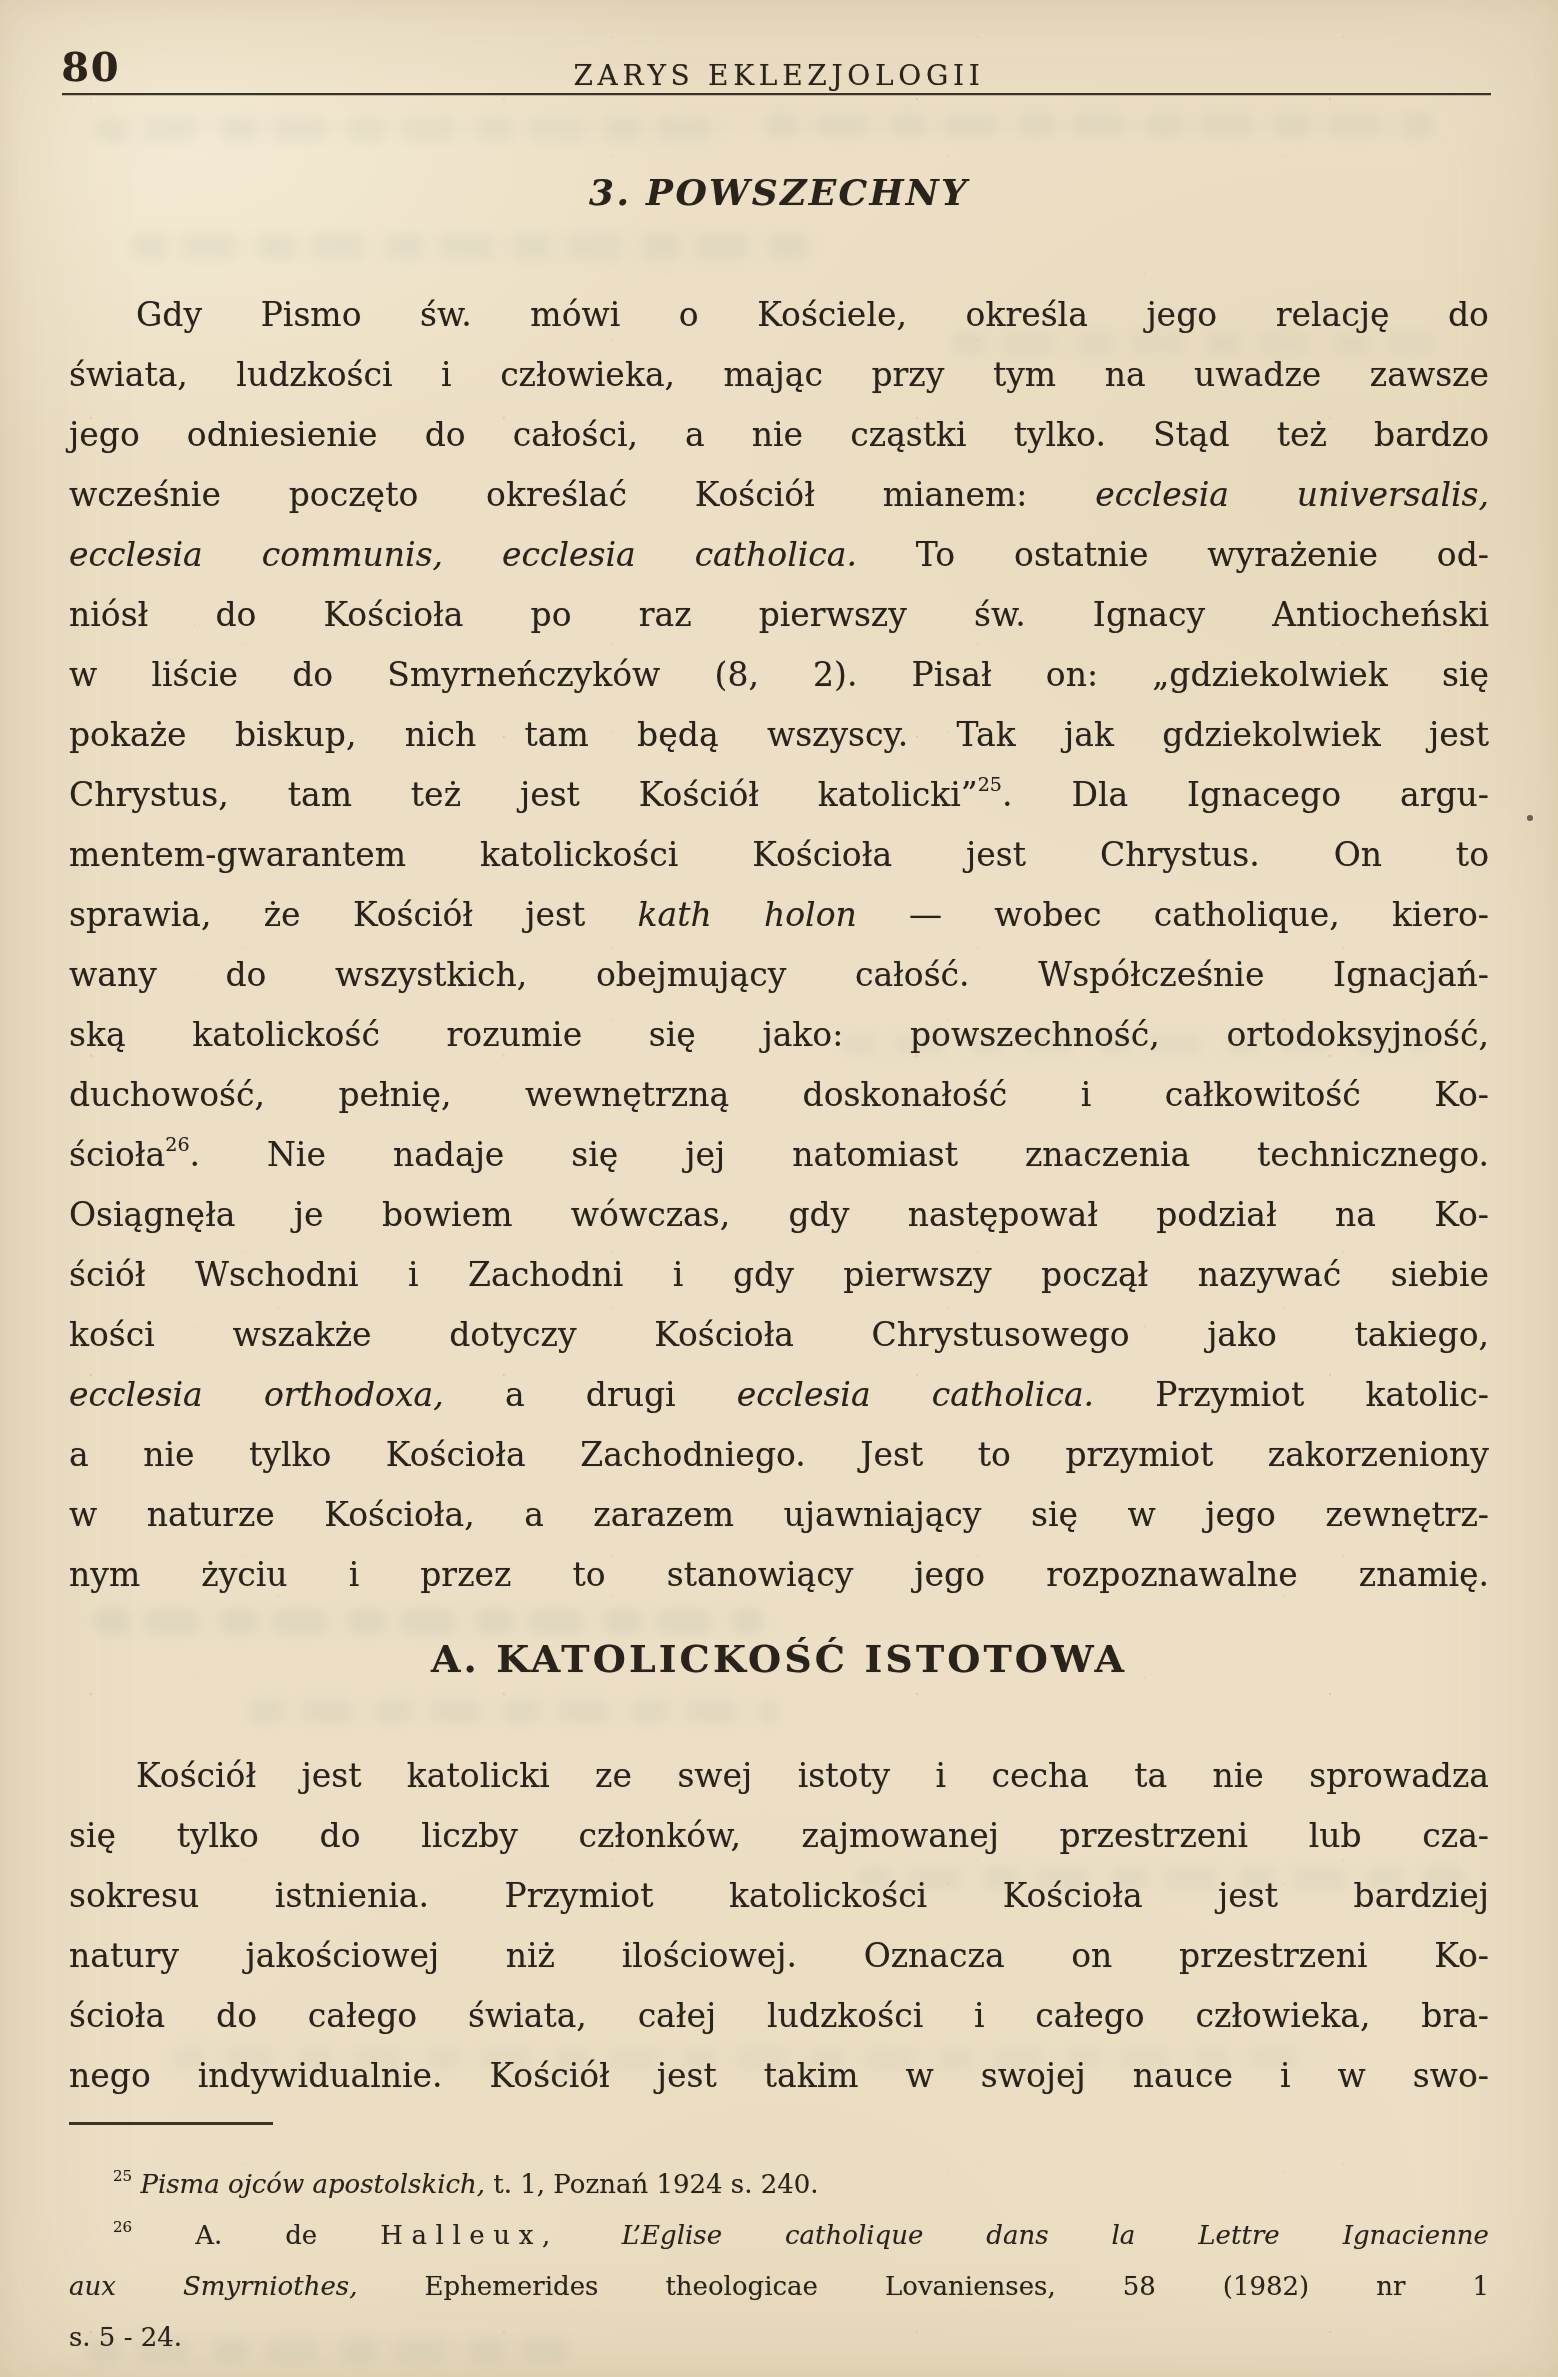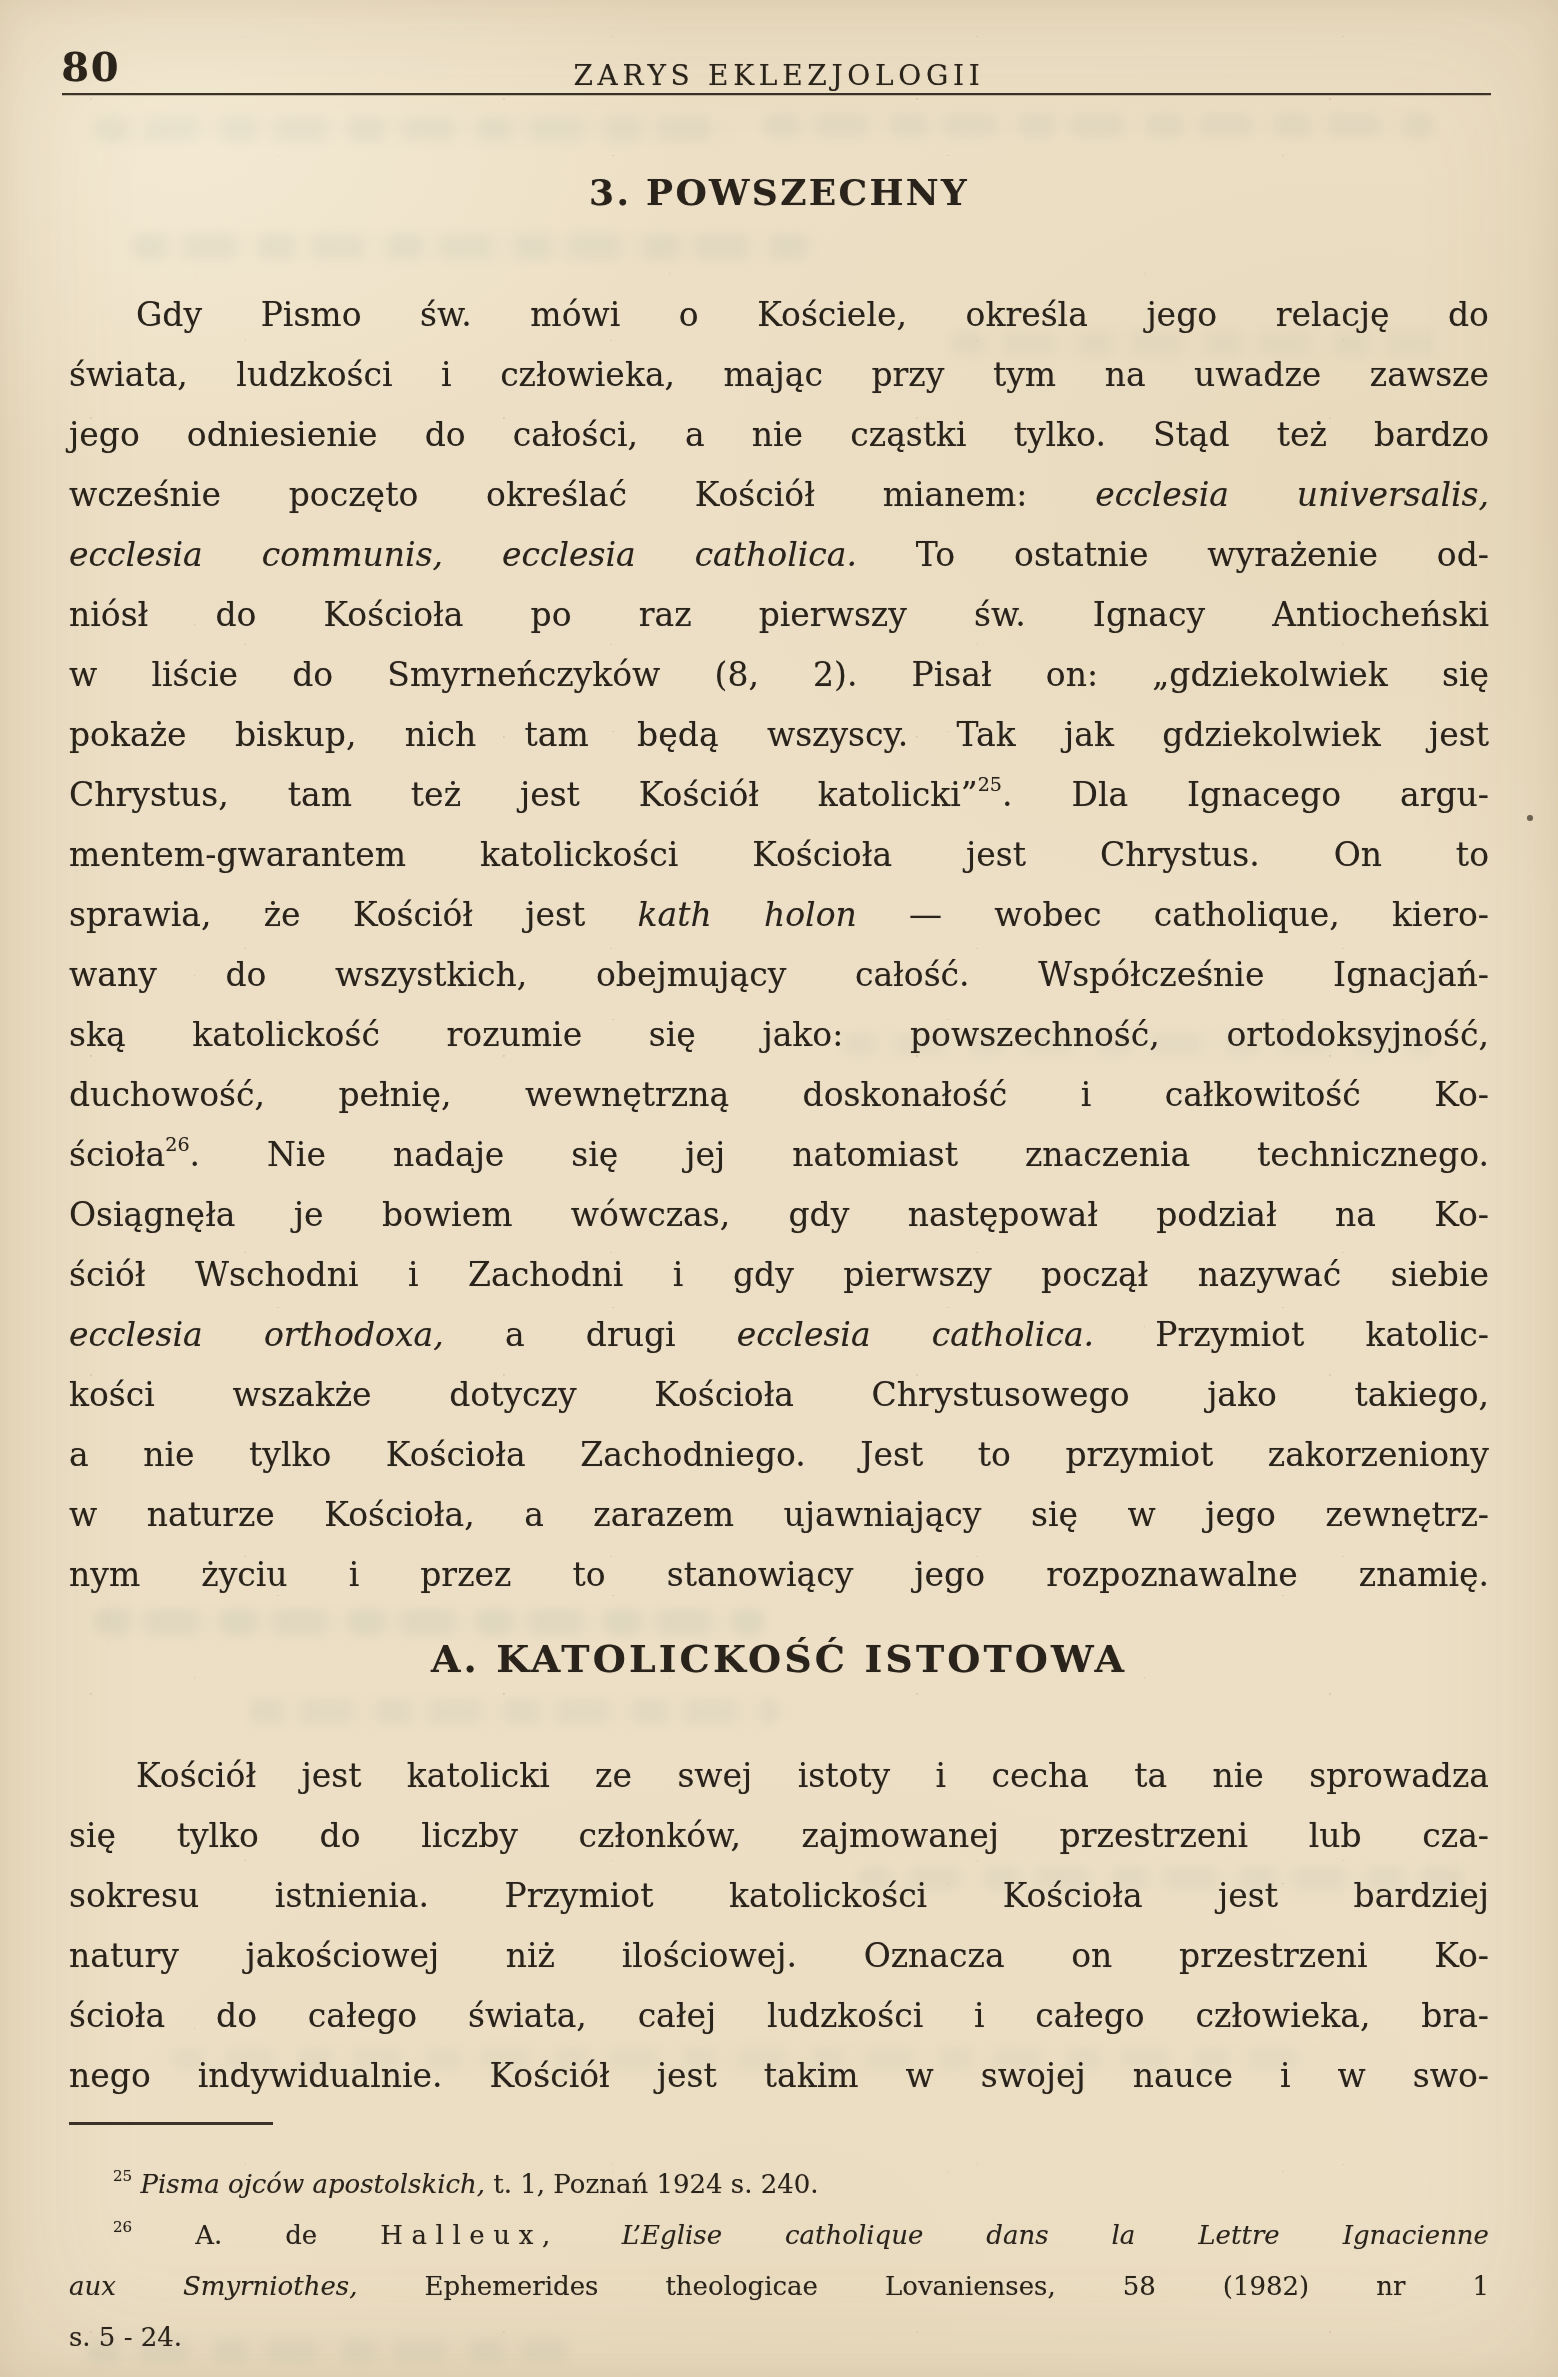--- a/index.html
+++ b/index.html
@@ -21,21 +21,21 @@
   }
   .vignette{position:absolute;inset:0;pointer-events:none;
     box-shadow:inset 0 0 140px rgba(130,95,45,.15), inset 0 0 31px rgba(130,95,45,.07);}
   .header{position:absolute;top:41px;left:69px;right:69px;height:37px;}
   .page-num{position:absolute;left:-7.8px;top:1.6px;font-size:40px;font-weight:bold;letter-spacing:1.6px;}
   .running-head{position:absolute;left:50%;transform:translateX(-50%);top:18px;
     font-size:28px;font-weight:normal;letter-spacing:4.7px;white-space:nowrap;}
   .head-rule{position:absolute;top:93px;left:62px;right:67px;height:2.3px;background:#3b3228;
     box-shadow:0 0.8px 0 rgba(59,50,40,.3);}
   .h1{position:absolute;top:171px;left:0;width:100%;text-align:center;
-    font-size:36px;font-weight:bold;letter-spacing:2.3px;}
+    font-size:36px;font-weight:bold;letter-spacing:2.3px;font-style:italic;}
   .h2{position:absolute;top:1636px;left:0;width:100%;text-align:center;
     font-size:38px;font-weight:bold;letter-spacing:3.1px;}
   .para{position:absolute;left:69px;right:69px;}
   #para1{top:285px;}
   #para2{top:1746px;}
   .tline{height:60px;line-height:60px;font-size:33px;
     text-align:justify;text-align-last:justify;}
   .tline.indent{text-indent:67px;}
   .tline.noJust{text-align:left;text-align-last:left;}
   .fn{position:absolute;left:69px;right:69px;top:2159px;}
@@ -87,22 +87,22 @@
       <div class="tline"><span>pokaże biskup, nich tam będą wszyscy. Tak jak gdziekolwiek jest</span></div>
       <div class="tline"><span>Chrystus, tam też jest Kościół katolicki”</span><sup>25</sup><span>. Dla Ignacego argu-</span></div>
       <div class="tline"><span>mentem-gwarantem katolickości Kościoła jest Chrystus. On to</span></div>
       <div class="tline"><span>sprawia, że Kościół jest </span><i>kath holon</i><span> — wobec catholique, kiero-</span></div>
       <div class="tline"><span>wany do wszystkich, obejmujący całość. Współcześnie Ignacjań-</span></div>
       <div class="tline"><span>ską katolickość rozumie się jako: powszechność, ortodoksyjność,</span></div>
       <div class="tline"><span>duchowość, pełnię, wewnętrzną doskonałość i całkowitość Ko-</span></div>
       <div class="tline"><span>ścioła</span><sup>26</sup><span>. Nie nadaje się jej natomiast znaczenia technicznego.</span></div>
       <div class="tline"><span>Osiągnęła je bowiem wówczas, gdy następował podział na Ko-</span></div>
       <div class="tline"><span>ściół Wschodni i Zachodni i gdy pierwszy począł nazywać siebie</span></div>
+      <div class="tline"><span>kości wszakże dotyczy Kościoła Chrystusowego jako takiego,</span></div>
       <div class="tline"><i>ecclesia orthodoxa,</i><span> a drugi </span><i>ecclesia catholica.</i><span> Przymiot katolic-</span></div>
-      <div class="tline"><span>kości wszakże dotyczy Kościoła Chrystusowego jako takiego,</span></div>
       <div class="tline"><span>a nie tylko Kościoła Zachodniego. Jest to przymiot zakorzeniony</span></div>
       <div class="tline"><span>w naturze Kościoła, a zarazem ujawniający się w jego zewnętrz-</span></div>
       <div class="tline"><span>nym życiu i przez to stanowiący jego rozpoznawalne znamię.</span></div>
     </div>
 
   <div class="h2">A. KATOLICKOŚĆ ISTOTOWA</div>
 
   <div class="para" id="para2">
       <div class="tline indent"><span>Kościół jest katolicki ze swej istoty i cecha ta nie sprowadza</span></div>
       <div class="tline"><span>się tylko do liczby członków, zajmowanej przestrzeni lub cza-</span></div>

